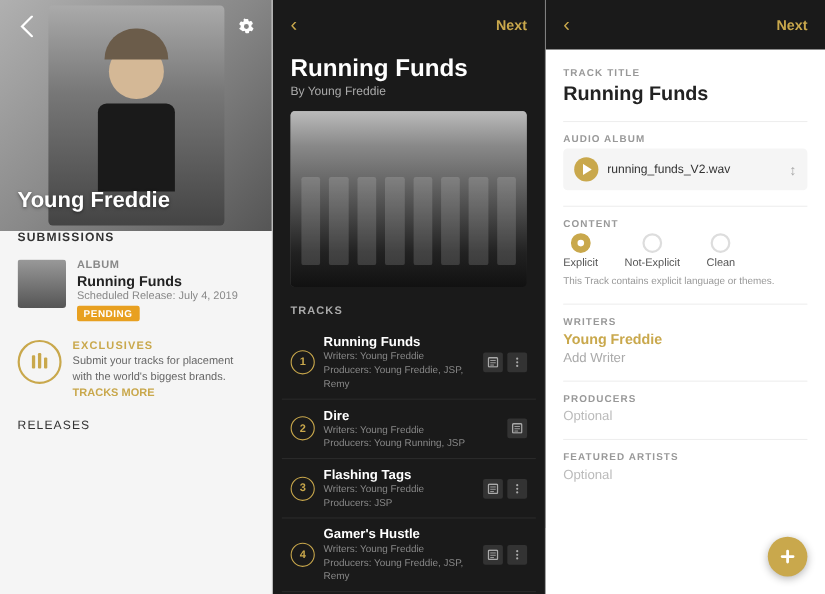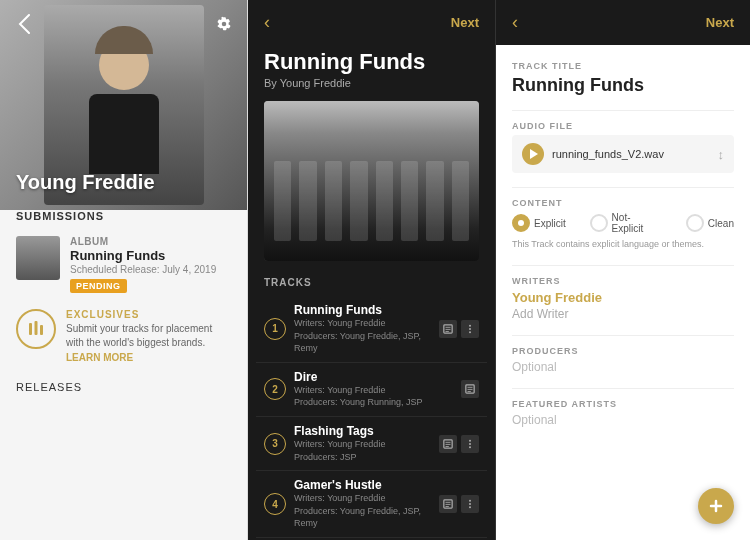--- a/index.html
+++ b/index.html
@@ -422,20 +422,21 @@
     }
 
     
     .content-row {
       display: flex;
       gap: 24px;
       margin-bottom: 4px;
     }
     .radio-option {
       display: flex;
+      flex-direction: column;
       align-items: center;
       gap: 4px;
       cursor: pointer;
       justify-content: space-between;
     }
     .radio-circle {
       width: 18px;
       height: 18px;
       border-radius: 50%;
       border: 2px solid #ddd;
@@ -545,21 +546,21 @@
     <div class="excl-icon">
       <svg width="18" height="20" viewBox="0 0 18 20" fill="#c9a84c">
         <rect x="2" y="4" width="3" height="12" rx="1"></rect>
         <rect x="7.5" y="2" width="3" height="14" rx="1"></rect>
         <rect x="13" y="6" width="3" height="10" rx="1"></rect>
       </svg>
     </div>
     <div class="excl-text">
       <div class="excl-label">EXCLUSIVES</div>
       <div class="excl-desc">Submit your tracks for placement with the world's biggest brands.</div>
-      <div class="excl-learn">LEARN MORE</div>
+      <div class="excl-learn">TRACKS MORE</div>
     </div>
   </div>
 
   <div class="releases-label">RELEASES</div>
 </div>
 
 <div class="panel2">
   <div class="panel2-header">
     <div class="p2-back">‹</div>
     <button class="p2-next-btn">Next</button>
@@ -704,21 +705,21 @@
   <div class="panel3-body">
 
     <div class="field-section">
       <div class="field-label">TRACK TITLE</div>
       <div class="field-value">Running Funds</div>
     </div>
 
     <div class="divider"></div>
 
     <div class="field-section">
-      <div class="field-label">AUDIO FILE</div>
+      <div class="field-label">AUDIO ALBUM</div>
       <div class="audio-file-row">
         <div class="play-btn-sm">
           <svg width="8" height="10" viewBox="0 0 8 10">
               <polygon points="0,0 8,5 0,10" fill="#fff"></polygon>
             </svg>
         </div>
         <span class="audio-filename">running_funds_V2.wav</span>
         <span class="audio-icon">↕</span>
       </div>
     </div>

